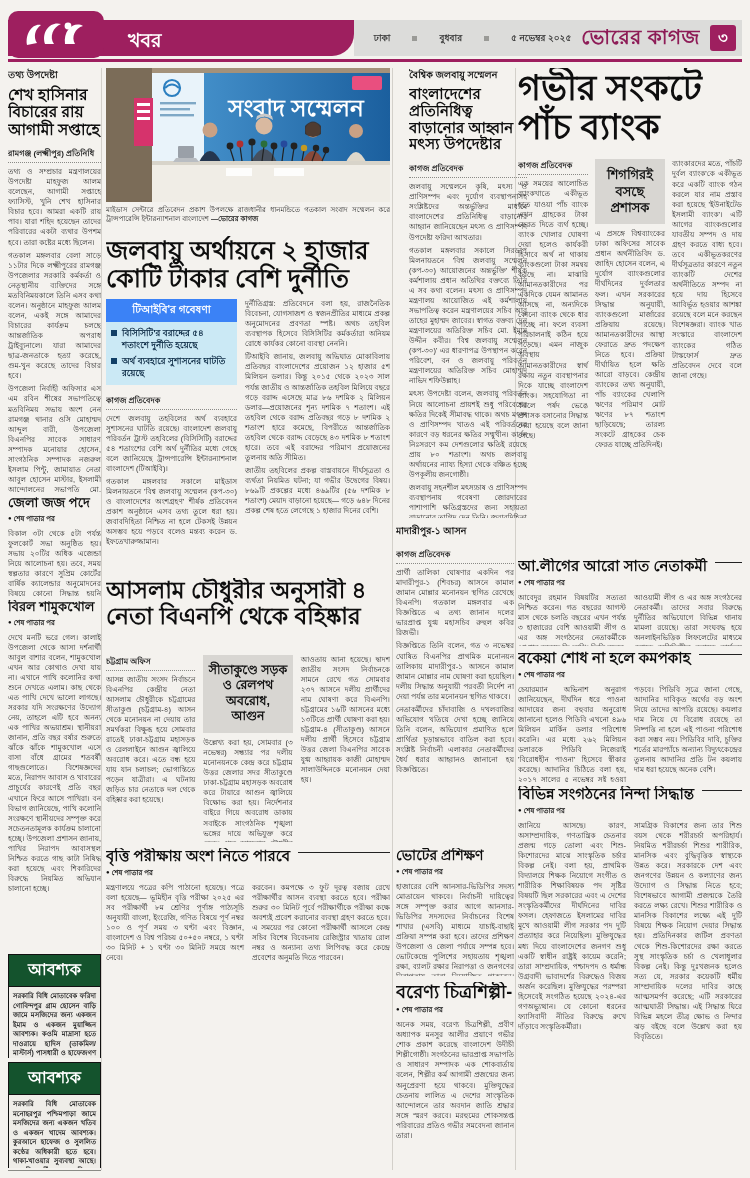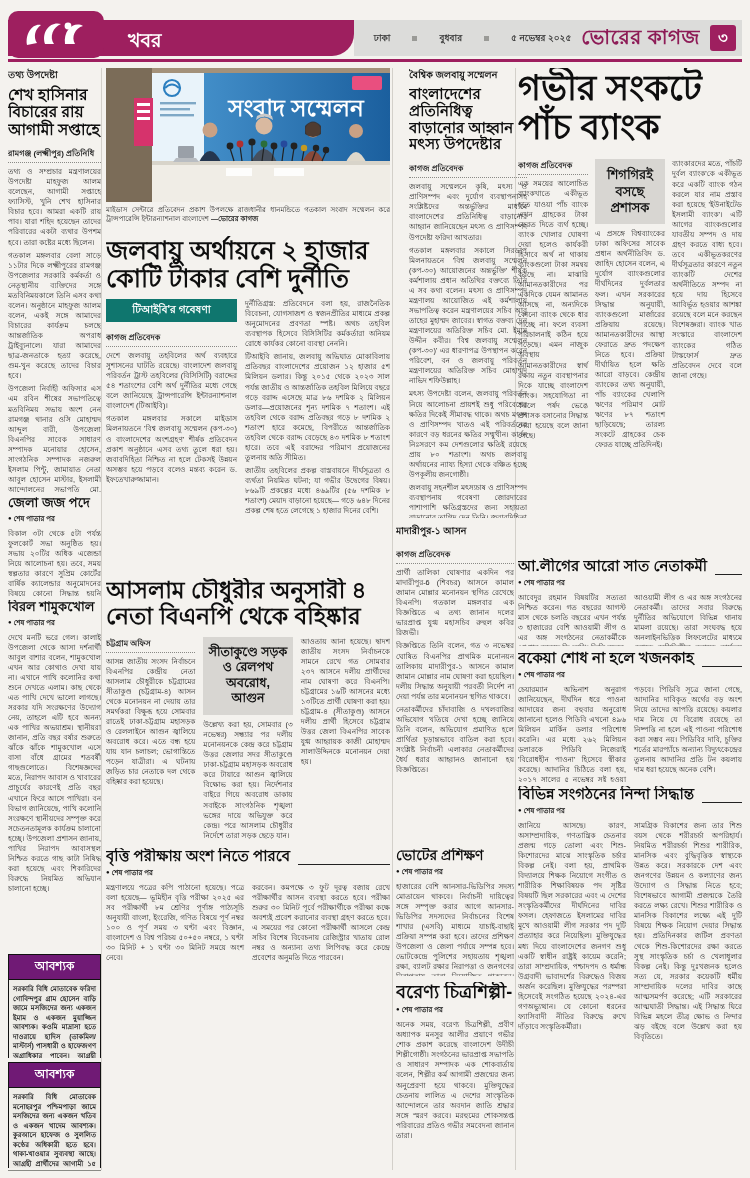--- a/index.html
+++ b/index.html
@@ -22,37 +22,37 @@
   .art{position:absolute;overflow:hidden;box-sizing:border-box;}
   .kicker{font-size:9.5px;font-weight:bold;color:#111;margin:0 0 3px;}
   .hl{font-weight:bold;color:#0e0e0e;margin:0;line-height:1.12;}
   .byline{font-size:8px;font-weight:bold;color:#222;border-bottom:1px dotted #8a8a86;
           padding-bottom:2px;margin:9px 0 4px;}
   .cont{font-size:7px;font-weight:bold;color:#111;margin:2px 0 4px;}
   .cont .dot{font-size:6px;vertical-align:1px;}
   .body p{font-size:7.3px;line-height:1.38;text-align:justify;margin:0 0 3px;}
   .cols{display:flex;gap:8px;}
   .cols>div{flex:1;min-width:0;}
-  .secline{display:flex;align-items:flex-end;gap:8px;margin-bottom:2px;}
+  .secline{display:flex;align-items:flex-start;gap:8px;margin-bottom:2px;}
   .secline .hl{font-size:15px;white-space:nowrap;}
   .secline .dash{flex:1;border-top:1.5px solid #222;margin-top:4px;}
   .graybox{background:#d8d6d2;text-align:center;font-weight:bold;font-size:12.5px;line-height:1.25;
            padding:8px 5px;margin-bottom:5px;color:#111;}
   
   .infobox{margin-bottom:5px;}
-  .infobox .ib-head{background:#0f766e;color:#fff;text-align:center;font-size:10.5px;font-weight:bold;padding:3px 2px;}
+  .infobox .ib-head{background:#3b82f6;color:#fff;text-align:center;font-size:10.5px;font-weight:bold;padding:3px 2px;}
   .infobox .ib-body{background:#cbe9f5;padding:6px 5px 5px;}
   .ib-item{display:flex;gap:5px;font-size:8.8px;font-weight:bold;color:#0d2b45;line-height:1.35;margin-bottom:4px;}
   .ib-item .sq{width:6px;height:6px;background:#123f66;margin-top:2px;flex:none;}
   
   .caption{font-size:7px;line-height:1.3;color:#222;margin-top:3px;text-align:justify;}
   .caption .credit{font-weight:bold;white-space:nowrap;}
   
   .adbox{border:1.2px solid #111;background:#efede8;margin-bottom:8px;}
-  .adbox .ad-head{background:#701a75;color:#fff;text-align:center;font-size:12px;font-weight:bold;padding:2px 0;
+  .adbox .ad-head{background:#14532d;color:#fff;text-align:center;font-size:16px;font-weight:bold;padding:2px 0;
                   border-bottom:1.2px solid #111;}
   .adbox .ad-body{font-size:6.8px;line-height:1.4;text-align:justify;padding:4px 4px 2px;font-weight:bold;color:#222;}
   
   .vrule{position:absolute;width:1px;background:#d3d0ca;top:68px;height:1102px;}
   .hrule-bottom{position:absolute;left:8px;top:1170px;width:93px;height:1px;background:#8a8a86;}
 </style>
 </head>
 <body>
 
 <div class="page">
@@ -204,39 +204,49 @@
       <span class="credit">—ভোরের কাগজ</span>
     </p>
   </div>
 
   <div class="art" style="left:106px;top:236px;width:284px;height:338px">
     <h1 class="hl" style="font-size:25px;margin-bottom:7px">জলবায়ু অর্থায়নে ২ হাজার কোটি টাকার বেশি দুর্নীতি</h1>
     <div class="cols">
       <div style="flex:0 0 131px">
         <div class="infobox">
           <div class="ib-head">টিআইবি'র গবেষণা</div>
+          <div class="ib-body">
+            <div class="ib-item">
+                <span class="sq"></span>
+                <span>বিসিসিটি'র বরাদ্দের ৫৪ শতাংশে দুর্নীতি হয়েছে</span>
+              </div>
+            <div class="ib-item" style="margin-bottom:0">
+                <span class="sq"></span>
+                <span>অর্থ ব্যবহারে সুশাসনের ঘাটতি রয়েছে</span>
+              </div>
+          </div>
         </div>
         <p class="byline">কাগজ প্রতিবেদক</p>
         <div class="body">
           <p>দেশে জলবায়ু তহবিলের অর্থ ব্যবহারে সুশাসনের ঘাটতি রয়েছে। বাংলাদেশ জলবায়ু পরিবর্তন ট্রাস্ট তহবিলের (বিসিসিটি) বরাদ্দের ৫৪ শতাংশের বেশি অর্থ দুর্নীতির মধ্যে গেছে বলে জানিয়েছে ট্রান্সপারেন্সি ইন্টারন্যাশনাল বাংলাদেশ (টিআইবি)।</p>
           <p>গতকাল মঙ্গলবার সকালে মাইডাস মিলনায়তনে 'বিশ্ব জলবায়ু সম্মেলন (কপ-৩০) ও বাংলাদেশের অংশগ্রহণ' শীর্ষক প্রতিবেদন প্রকাশ অনুষ্ঠানে এসব তথ্য তুলে ধরা হয়। জবাবদিহিতা নিশ্চিত না হলে টেকসই উন্নয়ন অসম্ভব হয়ে পড়বে বলেও মন্তব্য করেন ড. ইফতেখারুজ্জামান।</p>
         </div>
       </div>
       <div>
         <div class="body">
           <p>দুর্নীতিগ্রস্ত: প্রতিবেদনে বলা হয়, রাজনৈতিক বিবেচনা, যোগসাজশ ও স্বজনপ্রীতির মাধ্যমে প্রকল্প অনুমোদনের প্রবণতা স্পষ্ট। অথচ তহবিল ব্যবস্থাপক হিসেবে বিসিসিটির কর্মকর্তারা অনিয়ম রোধে কার্যকর কোনো ব্যবস্থা নেননি।</p>
           <p>টিআইবি জানায়, জলবায়ু অভিঘাত মোকাবিলায় প্রতিবছর বাংলাদেশের প্রয়োজন ১২ হাজার ৫শ মিলিয়ন ডলার। কিন্তু ২০১৫ থেকে ২০২৩ সাল পর্যন্ত জাতীয় ও আন্তর্জাতিক তহবিল মিলিয়ে বছরে গড়ে বরাদ্দ এসেছে মাত্র ৮৬ দশমিক ২ মিলিয়ন ডলার—প্রয়োজনের শূন্য দশমিক ৭ শতাংশ। এই তহবিল থেকে বরাদ্দ প্রতিবছর গড়ে ৮ দশমিক ২ শতাংশ হারে কমেছে, বিপরীতে আন্তর্জাতিক তহবিল থেকে বরাদ্দ বেড়েছে ৪৩ দশমিক ৮ শতাংশ হারে। তবে এই বরাদ্দের পরিমাণ প্রয়োজনের তুলনায় অতি সীমিত।</p>
           <p>জাতীয় তহবিলের প্রকল্প বাস্তবায়নে দীর্ঘসূত্রতা ও ব্যর্থতা নিয়মিত ঘটনা; যা গভীর উদ্বেগের বিষয়। ৮৬৯টি প্রকল্পের মধ্যে ৪৬৯টির (৫৬ দশমিক ৮ শতাংশ) মেয়াদ বাড়ানো হয়েছে— গড়ে ৬৪৮ দিনের প্রকল্প শেষ হতে লেগেছে ১ হাজার দিনের বেশি।</p>
         </div>
       </div>
     </div>
   </div>
 
   <div class="art" style="left:106px;top:578px;width:284px;height:264px">
-    <h1 class="hl" style="font-size:23px;margin-bottom:7px">আসলাম চৌধুরীর অনুসারী ৪ নেতা বিএনপি থেকে বহিষ্কার</h1>
+    <h1 class="hl" style="font-size:23px;margin-bottom:25px">আসলাম চৌধুরীর অনুসারী ৪ নেতা বিএনপি থেকে বহিষ্কার</h1>
     <div class="cols">
       <div>
         <p class="byline" style="margin-top:0">চট্টগ্রাম অফিস</p>
         <div class="body">
             <p>আসন্ন জাতীয় সংসদ নির্বাচনে বিএনপির কেন্দ্রীয় নেতা আসলাম চৌধুরীকে চট্টগ্রামের সীতাকুণ্ড (চট্টগ্রাম-৪) আসন থেকে মনোনয়ন না দেয়ায় তার সমর্থকরা বিক্ষুব্ধ হয়ে সোমবার রাতেই ঢাকা-চট্টগ্রাম মহাসড়ক ও রেললাইনে আগুন জ্বালিয়ে অবরোধ করে। এতে বন্ধ হয়ে যায় যান চলাচল; ভোগান্তিতে পড়েন যাত্রীরা। এ ঘটনায় জড়িত চার নেতাকে দল থেকে বহিষ্কার করা হয়েছে।</p>
           </div>
       </div>
       <div>
         <div class="graybox">সীতাকুণ্ডে সড়ক ও রেলপথ অবরোধ, আগুন</div>
         <div class="body">
@@ -276,21 +286,21 @@
       <p>গতকাল মঙ্গলবার সকালে সিরডাপ মিলনায়তনে 'বিশ্ব জলবায়ু সম্মেলন (কপ-৩০) আয়োজনের অন্তর্ভুক্তি' শীর্ষক কর্মশালায় প্রধান অতিথির বক্তব্যে তিনি এ সব কথা বলেন। মৎস্য ও প্রাণিসম্পদ মন্ত্রণালয় আয়োজিত এই কর্মশালায় সভাপতিত্ব করেন মন্ত্রণালয়ের সচিব আবু তাহের মুহাম্মদ জাবের। স্বাগত বক্তব্য দেন মন্ত্রণালয়ের অতিরিক্ত সচিব মো. ইমাম উদ্দীন কবীর। 'বিশ্ব জলবায়ু সম্মেলন (কপ-৩০)' এর ধারণাপত্র উপস্থাপন করেন পরিবেশ, বন ও জলবায়ু পরিবর্তন মন্ত্রণালয়ের অতিরিক্ত সচিব মোহাম্মদ নাভিদ শফিউল্লাহ।</p>
       <p>মৎস্য উপদেষ্টা বলেন, জলবায়ু পরিবর্তন নিয়ে আলোচনা প্রায়শই শুধু পরিবেশের ক্ষতির দিকেই সীমাবদ্ধ থাকে। অথচ মৎস্য ও প্রাণিসম্পদ খাতও এই পরিবর্তনের কারণে বড় ধরনের ক্ষতির সম্মুখীন। কার্বন নিঃসরণে কম দেশগুলোর ক্ষতিই রয়েছে প্রায় ৮০ শতাংশ। অথচ জলবায়ু অর্থায়নের ন্যায্য হিস্যা থেকে বঞ্চিত হচ্ছে উপকূলীয় জনগোষ্ঠী।</p>
       <p>জলবায়ু সহনশীল মৎস্যচাষ ও প্রাণিসম্পদ ব্যবস্থাপনায় গবেষণা জোরদারের পাশাপাশি ক্ষতিগ্রস্তদের জন্য সহায়তা বাড়ানোর তাগিদ দেন তিনি। জবাবদিহিতা নিশ্চিত না হলে টেকসই উন্নয়ন অসম্ভব হয়ে পড়বে বলেও মন্তব্য করেন ড. ইফতেখারুজ্জামান।</p>
     </div>
   </div>
 
   <div class="art" style="left:396px;top:524px;width:118px;height:318px">
     <p class="kicker">মাদারীপুর-১ আসন</p>
     <p class="byline">কাগজ প্রতিবেদক</p>
     <div class="body">
-      <p>প্রার্থী তালিকা ঘোষণার একদিন পর মাদারীপুর-6 (শিবচর) আসনে কামাল জামান মোল্লার মনোনয়ন স্থগিত রেখেছে বিএনপি। গতকাল মঙ্গলবার এক বিজ্ঞপ্তিতে এ তথ্য জানান দলের ভারপ্রাপ্ত যুগ্ম মহাসচিব রুহুল কবির রিজভী।</p>
+      <p>প্রার্থী তালিকা ঘোষণার একদিন পর মাদারীপুর-১ (শিবচর) আসনে কামাল জামান মোল্লার মনোনয়ন স্থগিত রেখেছে বিএনপি। গতকাল মঙ্গলবার এক বিজ্ঞপ্তিতে এ তথ্য জানান দলের ভারপ্রাপ্ত যুগ্ম মহাসচিব রুহুল কবির রিজভী।</p>
       <p>বিজ্ঞপ্তিতে তিনি বলেন, গত ৩ নভেম্বর ঘোষিত বিএনপির প্রাথমিক মনোনয়ন তালিকায় মাদারীপুর-১ আসনে কামাল জামান মোল্লার নাম ঘোষণা করা হয়েছিল। দলীয় সিদ্ধান্ত অনুযায়ী পরবর্তী নির্দেশ না দেয়া পর্যন্ত তার মনোনয়ন স্থগিত থাকবে।</p>
       <p>নেতাকর্মীদের চাঁদাবাজি ও দখলবাজির অভিযোগ খতিয়ে দেখা হচ্ছে জানিয়ে তিনি বলেন, অভিযোগ প্রমাণিত হলে প্রার্থিতা চূড়ান্তভাবে বাতিল করা হবে। সংশ্লিষ্ট নির্বাচনী এলাকার নেতাকর্মীদের ধৈর্য ধরার আহ্বানও জানানো হয় বিজ্ঞপ্তিতে।</p>
     </div>
   </div>
 
   <div class="art" style="left:396px;top:848px;width:118px;height:128px">
     <h3 class="hl" style="font-size:14px">ভোটের প্রশিক্ষণ</h3>
     <p class="cont"><span class="dot">●</span> <span>শেষ পাতার পর</span></p>
     <div class="body">
         <p>হাজারের বেশি আনসার-ভিডিপির সদস্য মোতায়েন থাকবে। নির্বাচনী দায়িত্বের সঙ্গে সম্পৃক্ত করার আগে আনসার-ভিডিপির সদস্যদের নির্বাচনের বিশেষ শাখার (এসবি) মাধ্যমে যাচাই-বাছাই প্রক্রিয়া সম্পন্ন করা হবে। তাদের প্রশিক্ষণ উপজেলা ও জেলা পর্যায়ে সম্পন্ন হবে। ভোটকেন্দ্রে পুলিশের সহায়তায় শৃঙ্খলা রক্ষা, ব্যালট রক্ষার নিরাপত্তা ও জনগণের নিরাপত্তায় তারা নিয়োজিত থাকবেন। আসন্ন জাতীয় নির্বাচনে জানমালের নিরাপত্তা রক্ষায় পুলিশ, র‍্যাব, বিজিবি ও আনসার বাহিনীর যৌথ ব্যবস্থাপনায় একটি সমন্বিত পরিকল্পনা নেয়া হয়েছে।</p>
@@ -339,21 +349,21 @@
           <p>আবেদুর রহমান বিষয়টির সত্যতা নিশ্চিত করেন। গত বছরের আগস্ট মাস থেকে চলতি বছরের এখন পর্যন্ত ৩ হাজারের বেশি আওয়ামী লীগ ও এর অঙ্গ সংগঠনের নেতাকর্মীকে গ্রেপ্তার করেছে ডিএমপি। তিনি বলেন, গত সোমবার রাজধানীর বিভিন্ন এলাকায় অভিযান চালিয়ে তাদের গ্রেপ্তার করে ডিএমপির গোয়েন্দা শাখা (ডিবি)। গ্রেপ্তারকৃতরা কার্যক্রম নিষিদ্ধ</p>
         </div>
       <div class="body">
           <p>আওয়ামী লীগ ও এর অঙ্গ সংগঠনের নেতাকর্মী। তাদের সবার বিরুদ্ধে দুর্নীতির অভিযোগে বিভিন্ন থানায় মামলা রয়েছে। তারা সংঘবদ্ধ হয়ে অনলাইনভিত্তিক লিফলেটের মাধ্যমে দেশকে অস্থিতিশীল করাসহ কার্যক্রম নিষিদ্ধ আওয়ামী লীগের পক্ষে রাজধানীর বিভিন্ন স্থানে ঝটিকা মিছিল করার মাধ্যমে জনমনে আতঙ্ক সৃষ্টির অপচেষ্টায় লিপ্ত ছিল।</p>
         </div>
     </div>
   </div>
 
   <div class="art" style="left:518px;top:650px;width:224px;height:132px">
     <div class="secline">
-      <h3 class="hl">বকেয়া শোধ না হলে খজনকাহ</h3>
+      <h3 class="hl">বকেয়া শোধ না হলে কমপকাহ</h3>
       <div class="dash"></div>
     </div>
     <p class="cont"><span class="dot">●</span> <span>শেষ পাতার পর</span></p>
     <div class="cols">
       <div class="body">
           <p>চেয়ারম্যান অভিনাশ অনুরাগ জানিয়েছেন, দীর্ঘদিন ধরে পাওনা আদায়ের জন্য বহুবার অনুরোধ জানানো হলেও পিডিবি এখনো ৪৯৬ মিলিয়ন মার্কিন ডলার পরিশোধ করেনি। এর মধ্যে ২৬২ মিলিয়ন ডলারকে পিডিবি নিজেরাই 'বিরোধহীন পাওনা' হিসেবে স্বীকার করেছে। আদানির চিঠিতে বলা হয়, ২০১৭ সালের ৫ নভেম্বর সই হওয়া চুক্তি অনুযায়ী নিয়মিত বিল পরিশোধে বাধ্য পিডিবি।</p>
         </div>
       <div class="body">
           <p>পড়বে। পিডিবি সূত্রে জানা গেছে, আদানির দাবিকৃত অর্থের বড় অংশ নিয়ে তাদের আপত্তি রয়েছে। কয়লার দাম নিয়ে যে বিরোধ রয়েছে তা নিষ্পত্তি না হলে এই পাওনা পরিশোধ করা সম্ভব নয়। পিডিবির দাবি, চুক্তির শর্তের মারপ্যাঁচে অন্যান্য বিদ্যুৎকেন্দ্রের তুলনায় আদানির প্রতি টন কয়লায় দাম ধরা হয়েছে অনেক বেশি।</p>
         </div>

